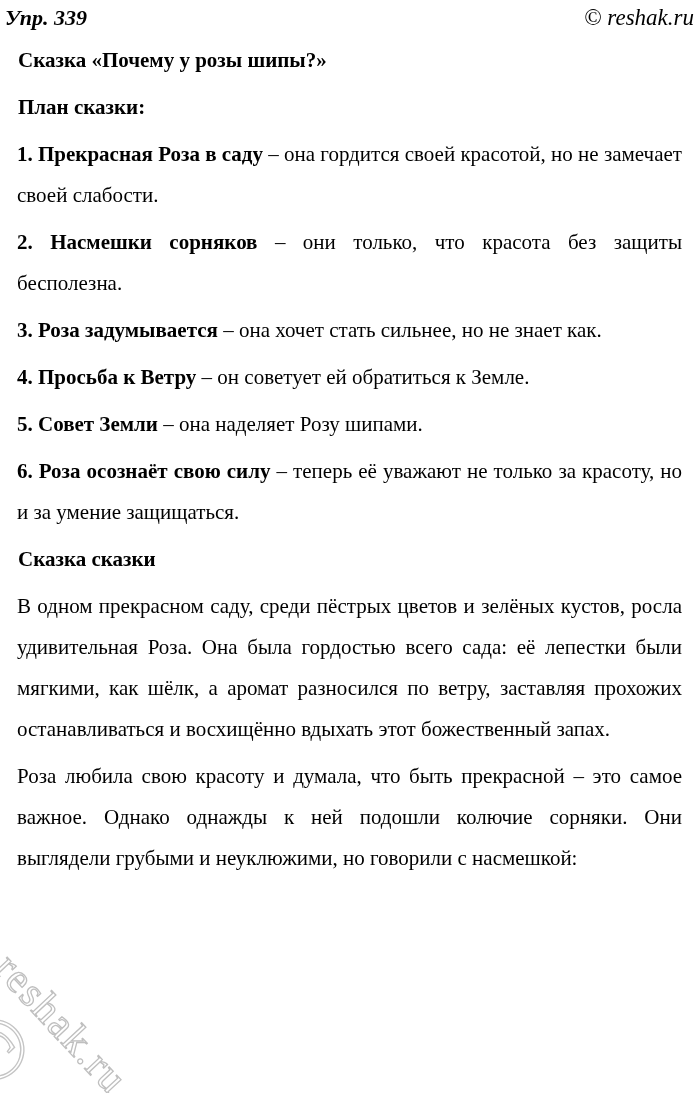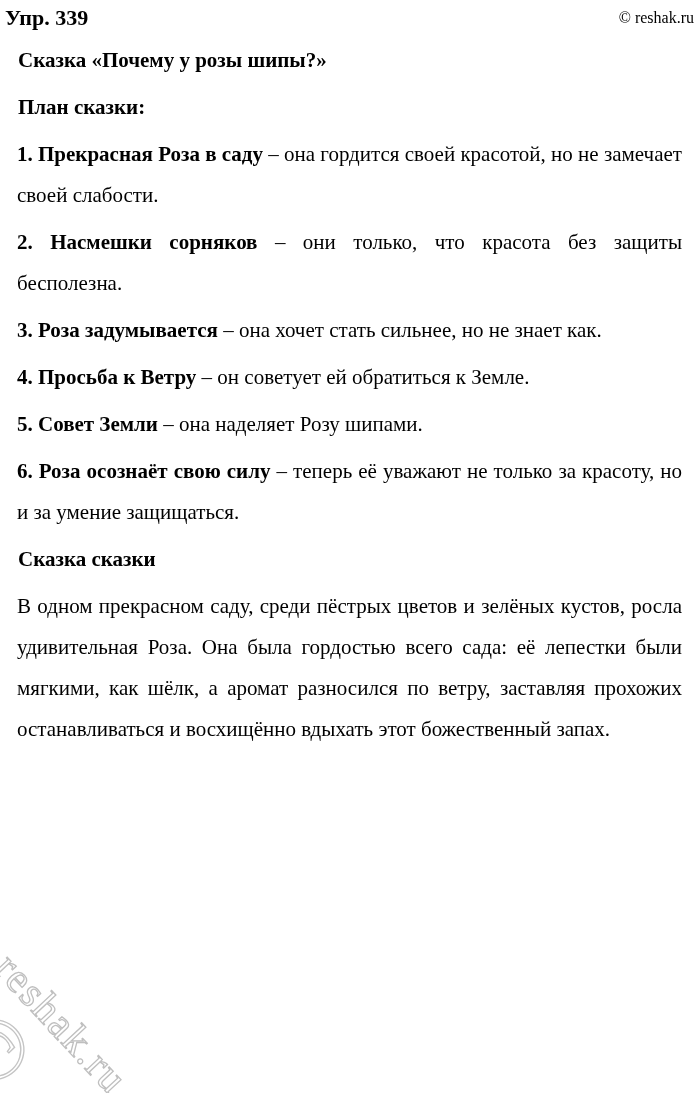--- a/index.html
+++ b/index.html
@@ -13,23 +13,24 @@
     line-height: 41px;
     position: relative;
     overflow: hidden;
   }
   .page { padding: 2px 6px 0 5px; }
   .header-row {
     display: flex;
     justify-content: space-between;
     align-items: flex-end;
     line-height: 32px;
+    font-style: italic;
   }
   .exercise { font-weight: bold; font-size: 22px; }
-  .copyright { font-size: 16px; }
+  .copyright { font-size: 23px; }
   .heading { font-weight: bold; margin: 6px 13px; }
   .plan-item, .story-par { text-align: justify; margin: 6px 12px; }
   .plan-item .lead { font-weight: bold; }
   
   .watermark {
     position: absolute;
     left: 18px;
     top: 946px;
     transform: rotate(47deg);
     transform-origin: 0 0;
@@ -79,20 +80,21 @@
   <p class="plan-item"><span class="lead">4. Просьба к Ветру</span><span> – он советует ей обратиться к Земле.</span></p>
 
   <p class="plan-item"><span class="lead">5. Совет Земли</span><span> – она наделяет Розу шипами.</span></p>
 
   <p class="plan-item"><span class="lead">6. Роза осознаёт свою силу</span><span> – теперь её уважают не только за красоту, но и за умение защищаться.</span></p>
 
   <div class="heading">Сказка сказки</div>
 
   <p class="story-par">В одном прекрасном саду, среди пёстрых цветов и зелёных кустов, росла удивительная Роза. Она была гордостью всего сада: её лепестки были мягкими, как шёлк, а аромат разносился по ветру, заставляя прохожих останавливаться и восхищённо вдыхать этот божественный запах.</p>
 
+  <p class="story-par">Роза любила свою красоту и думала, что быть прекрасной – это самое важное. Однако однажды к ней подошли колючие сорняки. Они выглядели грубыми и неуклюжими, но говорили с насмешкой:</p>
 
 
 </div>
 
 <div class="watermark">
   <span class="wm-text">reshak.ru</span>
   <span class="wm-copy">©</span>
 </div>
 
 </body></html>

